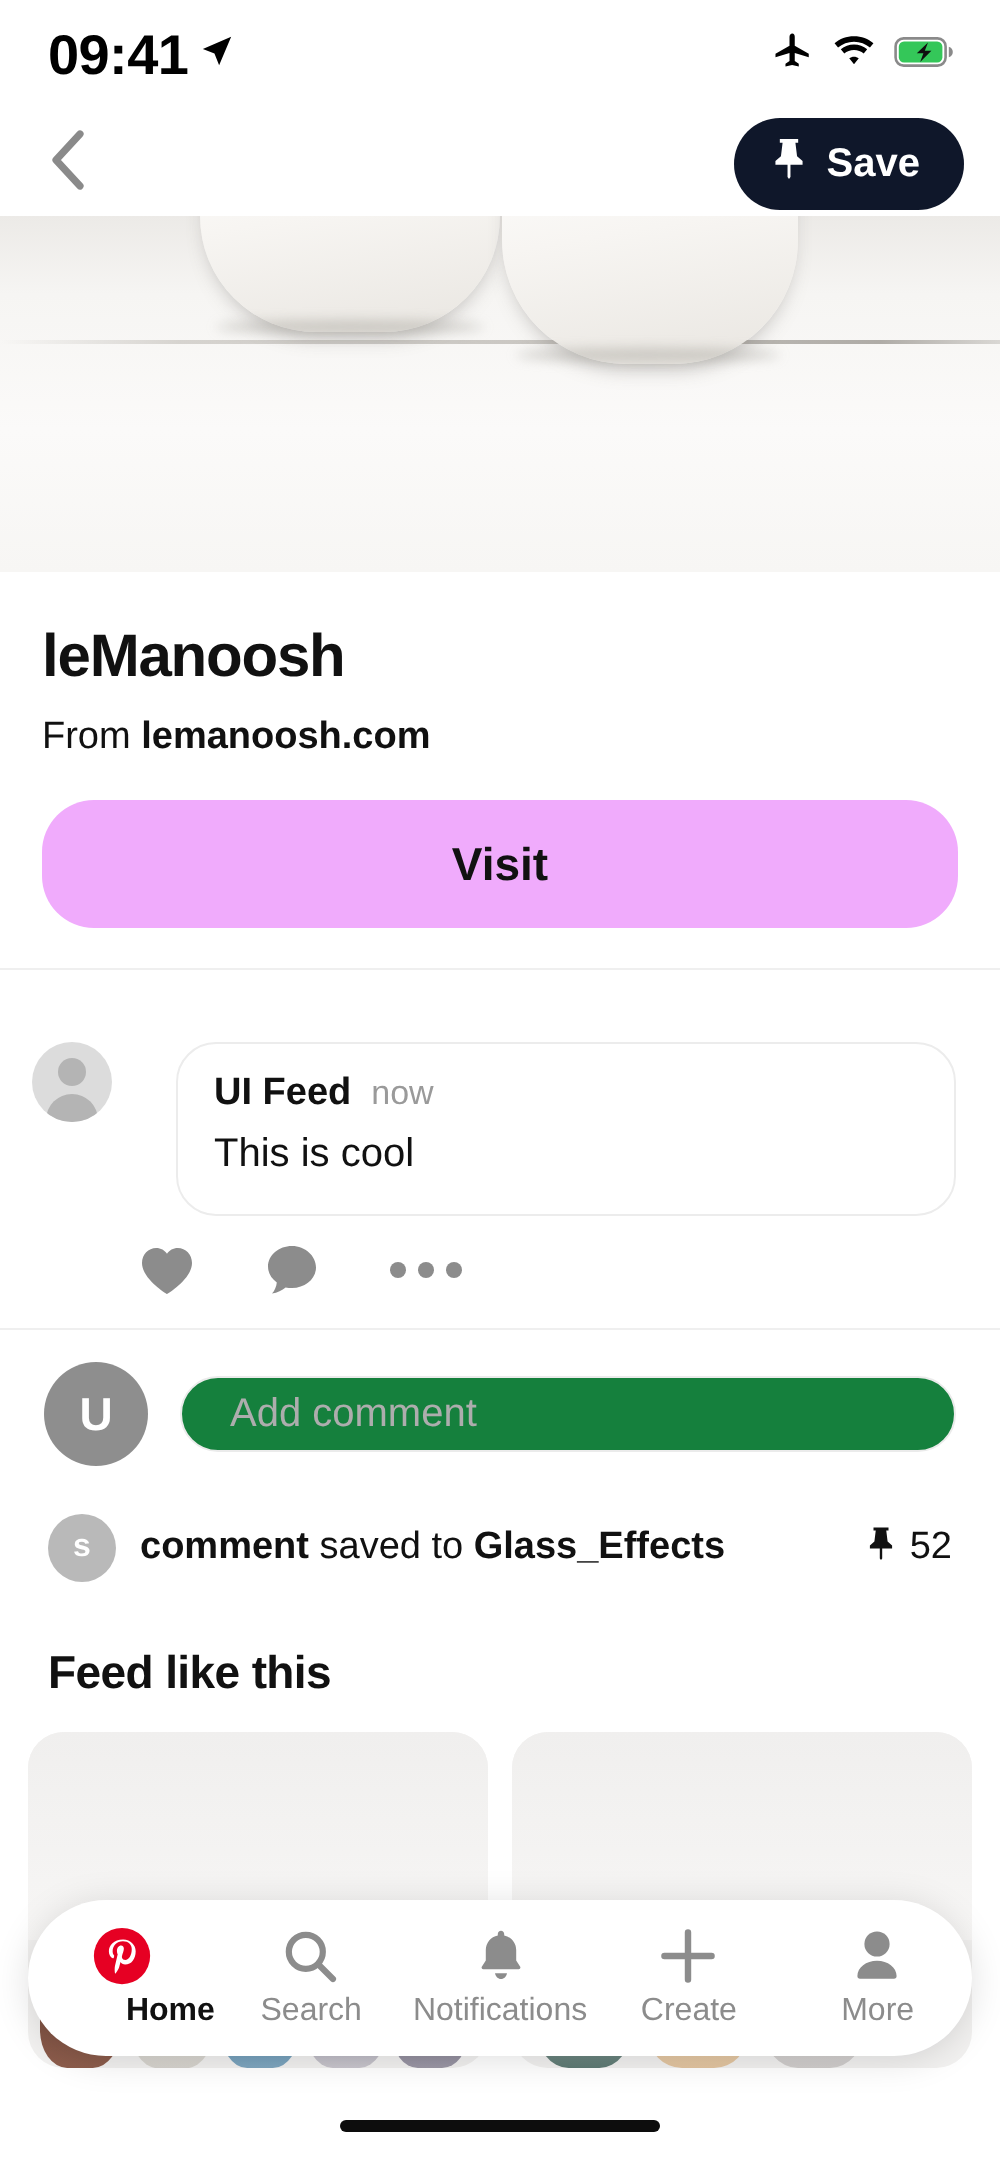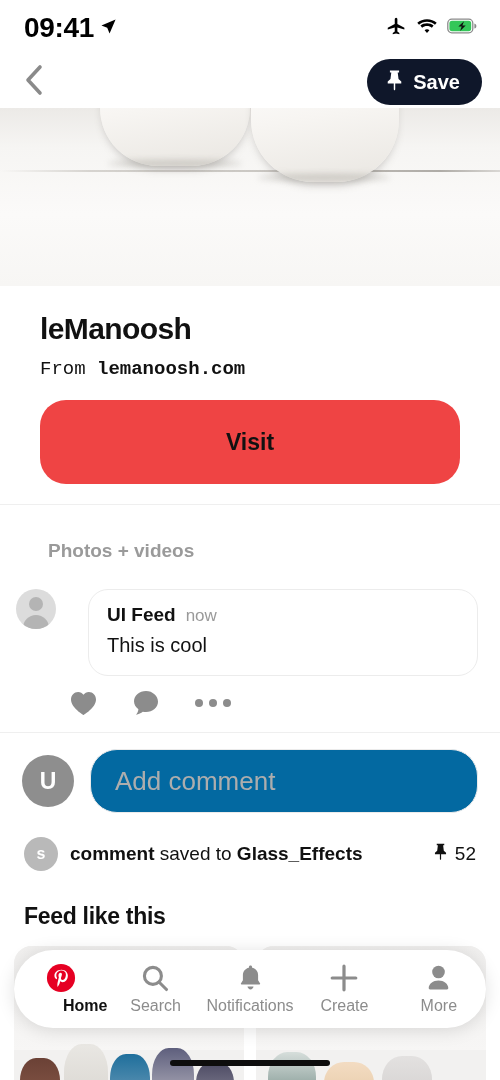--- a/index.html
+++ b/index.html
@@ -88,39 +88,39 @@
   }
   .pot-shadow {
     position:absolute;
     height:7px;
     border-radius:50%;
     background:rgba(150,146,140,.38);
     filter:blur(3px);
   }
 
   
-  .section { padding:0 40px; }
+  .section { padding:0 21px; }
   .divider { height:1px; background:#efefef; margin-top:0; }
 
   .title {
     font-size:30px; font-weight:700;
     letter-spacing:-0.6px;
     margin-top:26px;
     color:#111;
   }
   .source {
-    font-size:19px; margin-top:12px; color:#111; font-weight:400;font-family:Liberation Mono, monospace;
+    font-size:19px; margin-top:12px; color:#111; font-weight:400;
   }
   .source b { font-weight:700; }
 
   .visit-btn {
     margin-top:20px;
     width:100%;
-    height:84px;
-    background:#ef4444;
+    height:64px;
+    background:#f0abfc;
     border:none;
     border-radius:26px;
     font-size:23px; font-weight:700;
     color:#111;
     cursor:pointer;
     font-family:inherit;
   }
 
   
   .tabs {
@@ -183,26 +183,26 @@
     padding:16px 22px 18px 22px;
   }
   .u-avatar {
     width:52px; height:52px; border-radius:50%;
     background:#8e8e8e; color:#fff;
     display:flex; align-items:center; justify-content:center;
     font-size:23px; font-weight:700;
     flex:0 0 52px;
   }
   .add-input {
-    flex:1; height:64px;
+    flex:1; height:38px;
     border:1px solid #ebebeb;
     border-radius:27px;
-    background:#0369a1;
+    background:#15803d;
     padding:0 24px;
-    font-size:26px;
+    font-size:20px;
     font-family:inherit;
     color:#111;
     outline:none;
   }
   .add-input::placeholder { color:#adadad; }
 
   
   .savedrow {
     display:flex; align-items:center; gap:12px;
     padding:6px 24px 18px 24px;
@@ -349,21 +349,20 @@
     <span>From</span>
     <b>lemanoosh.com</b>
   </div>
   <button class="visit-btn">Visit</button>
 </div>
 
 <div style="height:20px;"></div>
 <div class="divider"></div>
 
 <div class="tabs">
-  <div class="tab">Photos + videos</div>
 </div>
 
 <div class="comment-row">
   <div class="avatar-circle">
     <span class="head"></span>
     <span class="body"></span>
   </div>
   <div class="comment-card">
     <div class="c-head">
       <span class="c-name">UI Feed</span>

